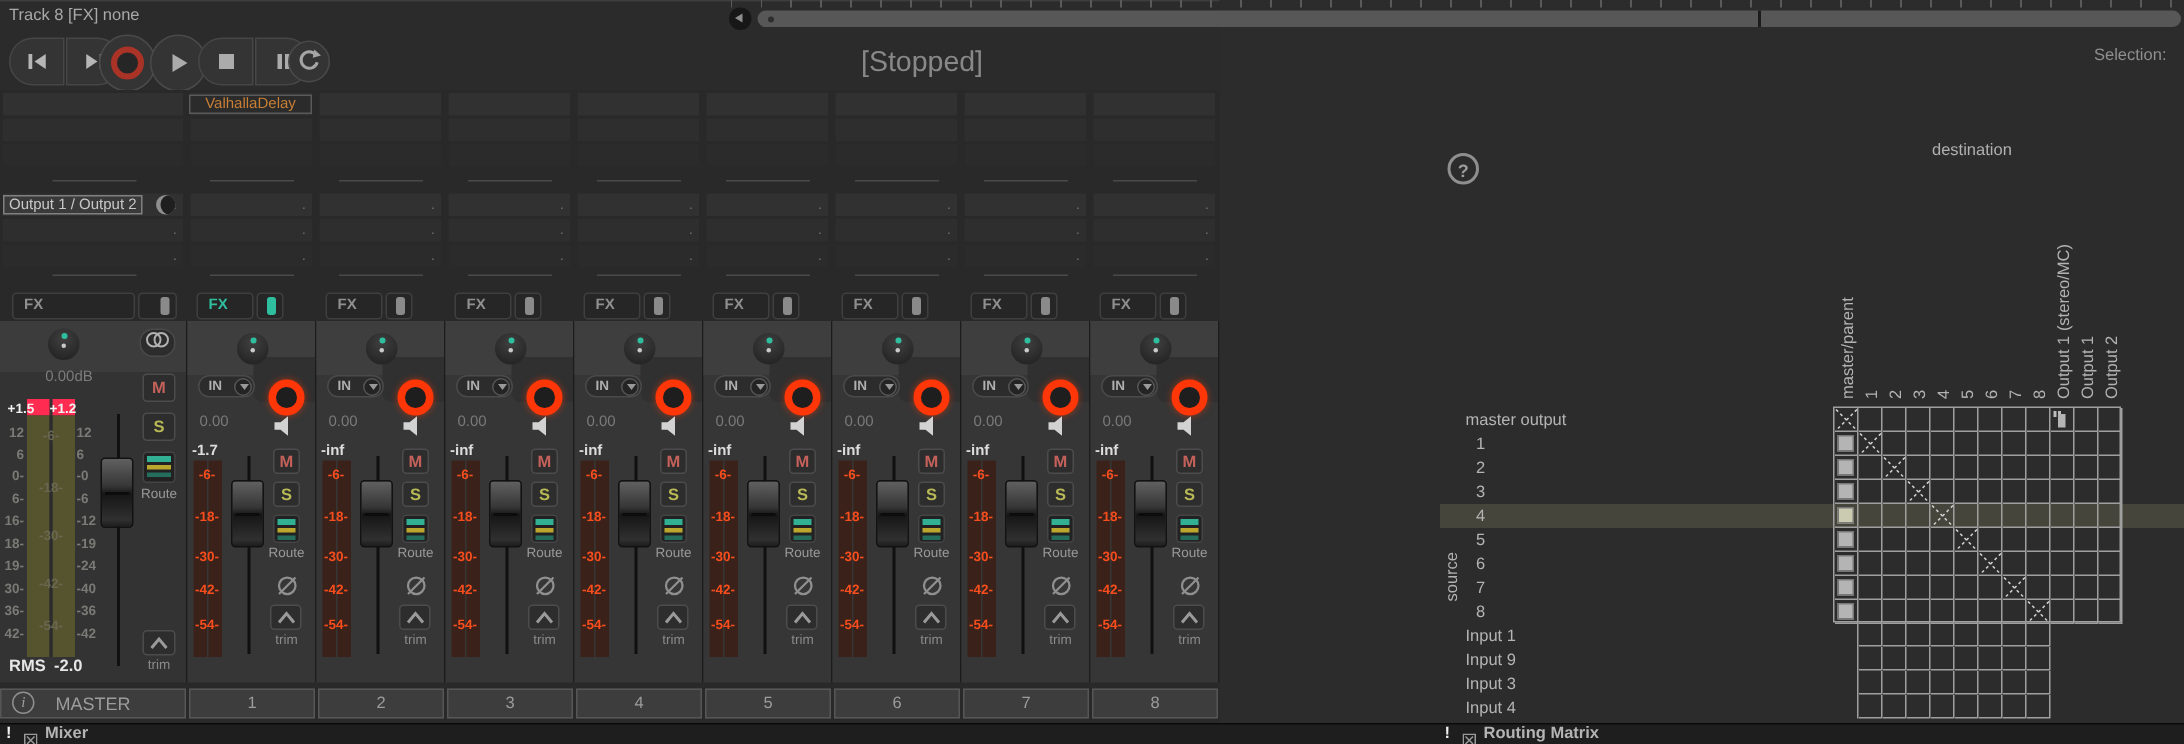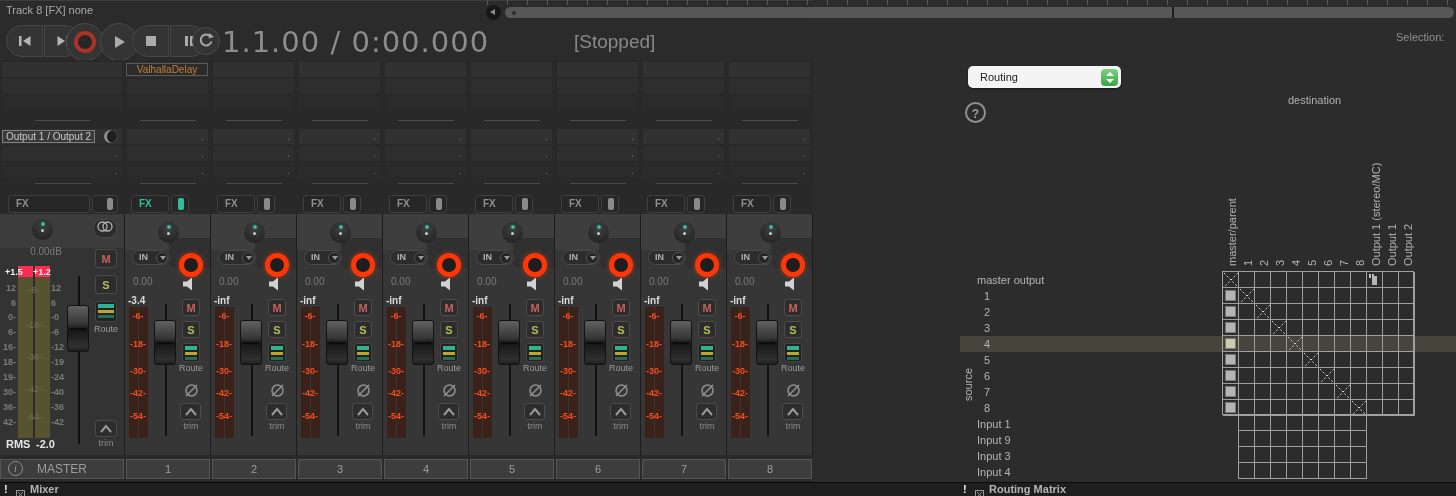--- a/index.html
+++ b/index.html
@@ -64,21 +64,20 @@
           <rect x="7" y="1" width="3" height="10" fill="#ababab"></rect>
         </svg>
       </div>
       <div class="circbtn abs" style="position: absolute; box-sizing: border-box; left: 186px; top: 3px; width: 28px; height: 28px;">
         <svg width="18" height="18" viewBox="0 0 18 18">
           <path d="M13.5 4.5 A5.5 5.5 0 1 0 14.5 9.5" fill="none" stroke="#a5a5a5" stroke-width="2"></path>
           <polygon points="12.5,1 17,5 11.5,6.5" fill="#a5a5a5"></polygon>
         </svg>
       </div>
     </div>
-  <div class="abs" style="left:222px;top:25px;font-size:29px;color:#8d8d8d;letter-spacing:1px;font-family:'DejaVu Sans',sans-serif;">1.1.00 / 0:00.000</div>
   <div class="abs" style="left:574px;top:31px;font-size:19px;color:#888;">[Stopped]</div>
   <div class="abs" style="left:1396px;top:31px;font-size:11px;color:#8f8f8f;">Selection:</div>
 
   <div class="abs" style="left:487px;top:0;width:969px;height:5px;background:repeating-linear-gradient(to right,#5a5a5a 0 1px,transparent 1px 20px);"></div>
   <div class="abs" style="left:486px;top:5px;width:15px;height:15px;border-radius:50%;background:#171717;">
     <div class="abs" style="left:4px;top:4px;width:0;height:0;border-top:3.5px solid transparent;border-bottom:3.5px solid transparent;border-right:5px solid #8d8d8d;"></div>
   </div>
   <div class="abs" style="left:505px;top:7px;width:949px;height:11px;border-radius:5.5px;background:#575757;">
     <div class="abs" style="left:7px;top:3.5px;width:4px;height:4px;border-radius:50%;background:#2d2d2d;"></div>
     <div class="abs" style="left:667px;top:0;width:2px;height:11px;background:#1c1c1c;"></div>
@@ -201,21 +200,21 @@
         <div class="abs" style="position: absolute; box-sizing: border-box; left: 6px; top: 1px; font-size: 9px; font-weight: bold; color: rgb(176, 176, 176);">IN</div>
         <div class="abs" style="position: absolute; box-sizing: border-box; right: 1px; top: 0.5px; width: 12px; height: 12px; border-radius: 50%; background: rgb(36, 36, 36); border: 1px solid rgb(85, 85, 85);">
           <div class="abs" style="position: absolute; box-sizing: border-box; left: 2.5px; top: 3.5px; width: 0px; height: 0px; border-left: 3px solid transparent; border-right: 3px solid transparent; border-top: 4px solid rgb(153, 153, 153);"></div>
         </div>
       </div>
       <div class="abs" style="position: absolute; box-sizing: border-box; left: 179px; top: 253px; width: 24px; height: 24px; border-radius: 50%; border: 5px solid rgb(255, 54, 8); background: rgb(30, 30, 30); box-shadow: rgba(255, 60, 0, 0.55) 0px 0px 5px;"></div>
       <div class="abs" style="position: absolute; box-sizing: border-box; left: 133px; top: 276px; font-size: 10px; color: rgb(122, 122, 122);">0.00</div>
       <div class="abs" style="position: absolute; box-sizing: border-box; left: 182px; top: 277px; width: 15px; height: 14px;"><svg width="15" height="14">
           <polygon points="1,4.5 5,4.5 10,0.5 10,13.5 5,9.5 1,9.5" fill="#d2d2d2"></polygon>
         </svg></div>
-      <div class="abs" style="position: absolute; box-sizing: border-box; left: 128px; top: 295px; font-size: 10px; font-weight: bold; color: rgb(220, 220, 220);">-3.4</div>
+      <div class="abs" style="position: absolute; box-sizing: border-box; left: 128px; top: 295px; font-size: 10px; font-weight: bold; color: rgb(220, 220, 220);">-1.7</div>
       <div class="abs" style="position: absolute; box-sizing: border-box; left: 129px; top: 307px; width: 9px; height: 131px; background: rgb(58, 34, 26);"></div>
       <div class="abs" style="position: absolute; box-sizing: border-box; left: 139px; top: 307px; width: 9px; height: 131px; background: rgb(58, 34, 26);"></div>
       <div class="scaletxt abs" style="position: absolute; box-sizing: border-box; left: 127px; top: 311px; width: 22px; text-align: center; color: rgb(248, 77, 29);">-6-</div>
       <div class="scaletxt abs" style="position: absolute; box-sizing: border-box; left: 127px; top: 339px; width: 22px; text-align: center; color: rgb(248, 77, 29);">-18-</div>
       <div class="scaletxt abs" style="position: absolute; box-sizing: border-box; left: 127px; top: 366px; width: 22px; text-align: center; color: rgb(248, 77, 29);">-30-</div>
       <div class="scaletxt abs" style="position: absolute; box-sizing: border-box; left: 127px; top: 388px; width: 22px; text-align: center; color: rgb(248, 77, 29);">-42-</div>
       <div class="scaletxt abs" style="position: absolute; box-sizing: border-box; left: 127px; top: 411px; width: 22px; text-align: center; color: rgb(248, 77, 29);">-54-</div>
       <div class="abs" style="position: absolute; box-sizing: border-box; left: 165px; top: 304px; width: 2px; height: 132px; background: rgb(16, 16, 16);"></div>
       <div class="fadhandle abs" style="position: absolute; box-sizing: border-box; left: 154px; top: 320px; width: 22px; height: 45px;"></div>
       <div class="btnsq" style="position: absolute; box-sizing: border-box; left: 182px; top: 299px; width: 18px; height: 17px; color: rgb(196, 97, 90);">M</div>
@@ -687,27 +686,20 @@
         </svg></div>
       <div class="btnsq" style="position: absolute; box-sizing: border-box; left: 782px; top: 403px; width: 21px; height: 17px; text-align: center;">
         <svg width="14" height="10">
           <polyline points="2,8 7,2 12,8" fill="none" stroke="#9a9a9a" stroke-width="2"></polyline>
         </svg>
       </div>
       <div class="abs" style="position: absolute; box-sizing: border-box; left: 771px; top: 421px; width: 44px; text-align: center; font-size: 9px; color: rgb(138, 138, 138);">trim</div>
       <div class="abs" style="position: absolute; box-sizing: border-box; left: 728px; top: 459px; width: 84px; height: 20px; background: rgb(61, 61, 61); border: 1px solid rgb(86, 86, 86); text-align: center; font-size: 11px; line-height: 19px; color: rgb(156, 156, 156);">8</div>
     </div>
 
-  <div class="abs" style="left:968px;top:66px;width:153px;height:22px;background:#f4f4f4;border-radius:5px;box-shadow:0 1px 2px rgba(0,0,0,.5);">
-    <span class="abs" style="left:12px;top:0;font-size:11px;line-height:22px;color:#1a1a1a;">Routing</span>
-    <span class="abs" style="right:3px;top:2.5px;width:17px;height:17px;border-radius:4px;background:linear-gradient(#7bd47b,#3aa24a);">
-      <span class="abs" style="left:4.5px;top:3px;width:0;height:0;border-left:4px solid transparent;border-right:4px solid transparent;border-bottom:4.5px solid #fff;"></span>
-      <span class="abs" style="left:4.5px;top:10px;width:0;height:0;border-left:4px solid transparent;border-right:4px solid transparent;border-top:4.5px solid #fff;"></span>
-    </span>
-  </div>
   <div class="abs" style="left:965px;top:102px;width:21px;height:21px;border:2px solid #8f8f8f;border-radius:50%;text-align:center;">
     <span style="font-size:12px;line-height:21px;color:#9c9c9c;font-weight:bold;">?</span>
   </div>
   <div class="abs" style="left:1288px;top:94px;font-size:11px;color:#b0b0b0;">destination</div>
   <div id="matrix">
       <div class="abs" style="position: absolute; box-sizing: border-box; left: 960px; top: 336px; width: 496px; height: 16px; background: rgb(69, 69, 59);"></div>
       <div class="vlab" style="left: 1226px; top: 266px;">master/parent</div>
       <div class="vlab" style="left: 1242px; top: 266px;">1</div>
       <div class="vlab" style="left: 1258px; top: 266px;">2</div>
       <div class="vlab" style="left: 1274px; top: 266px;">3</div>

